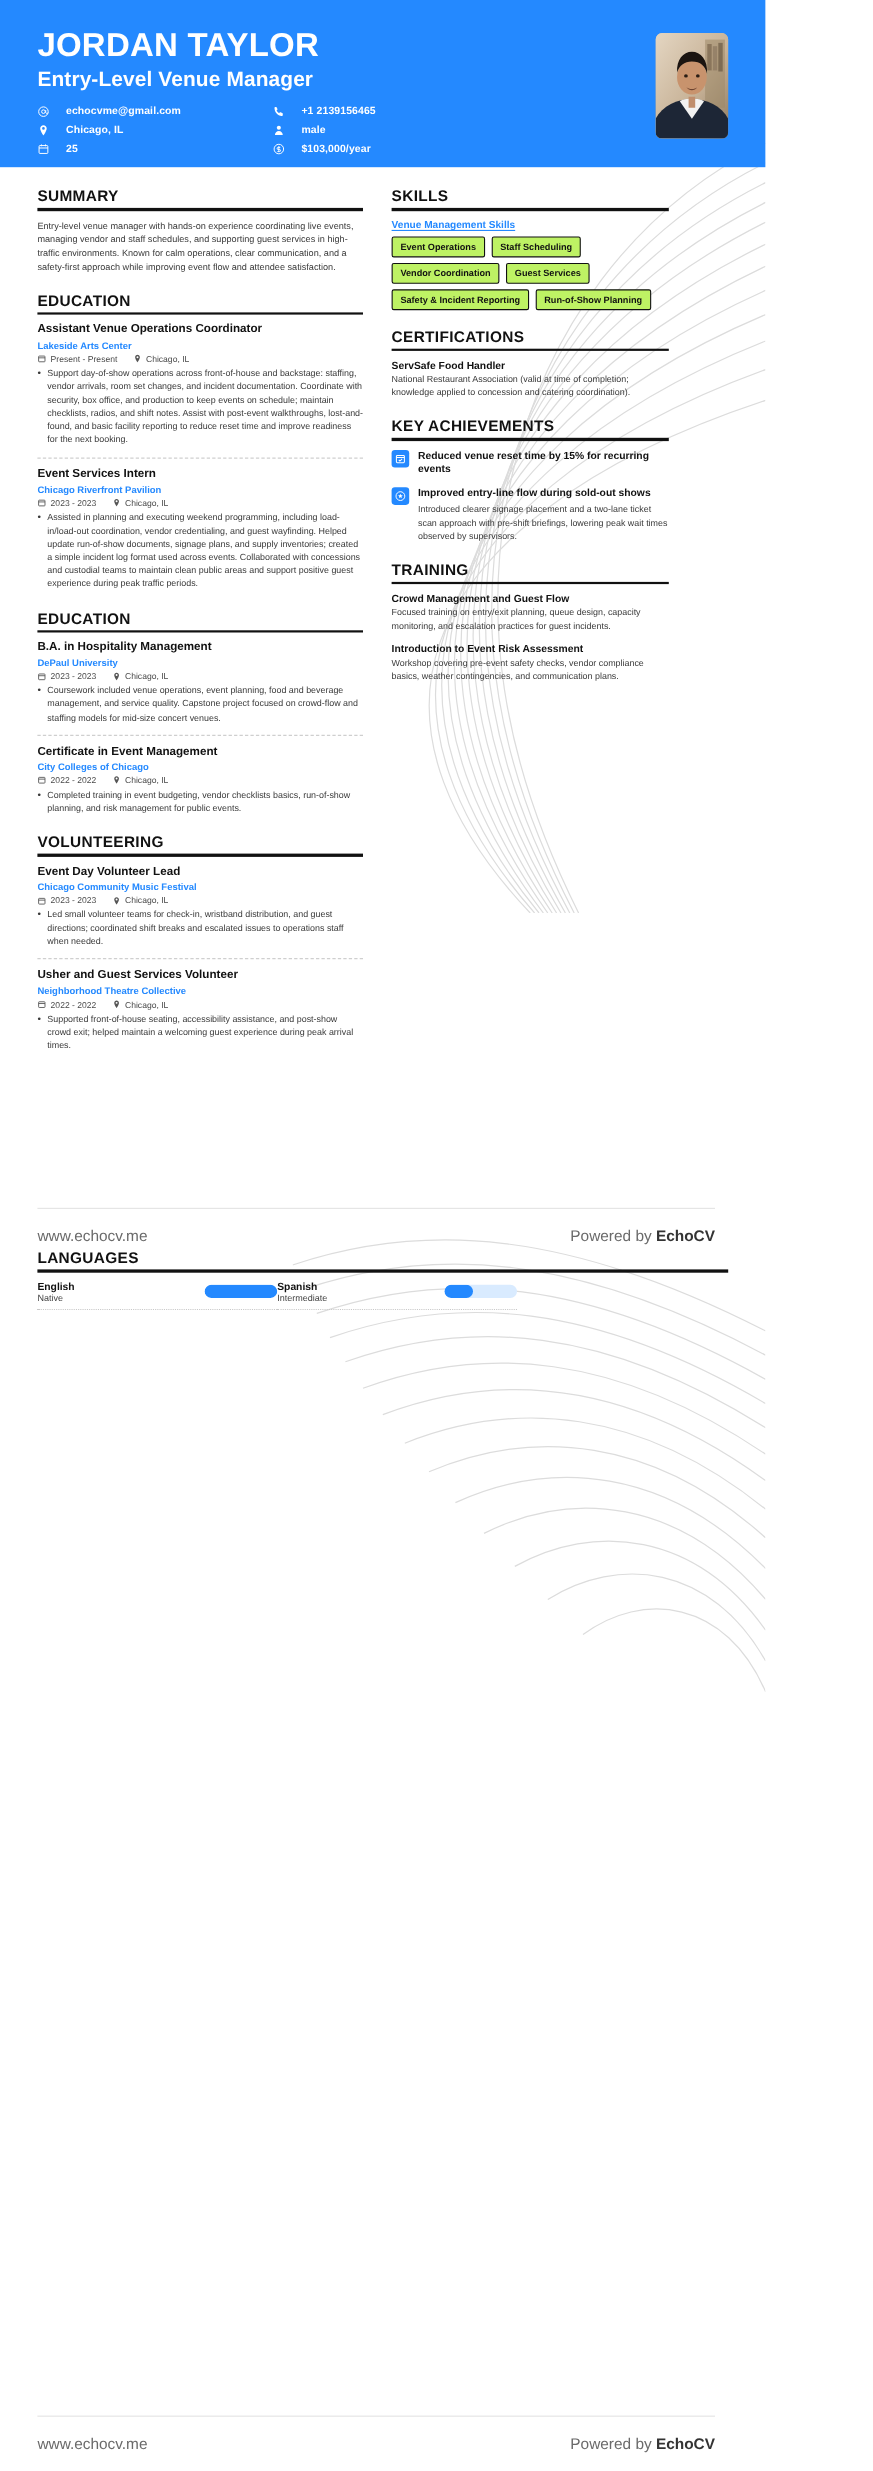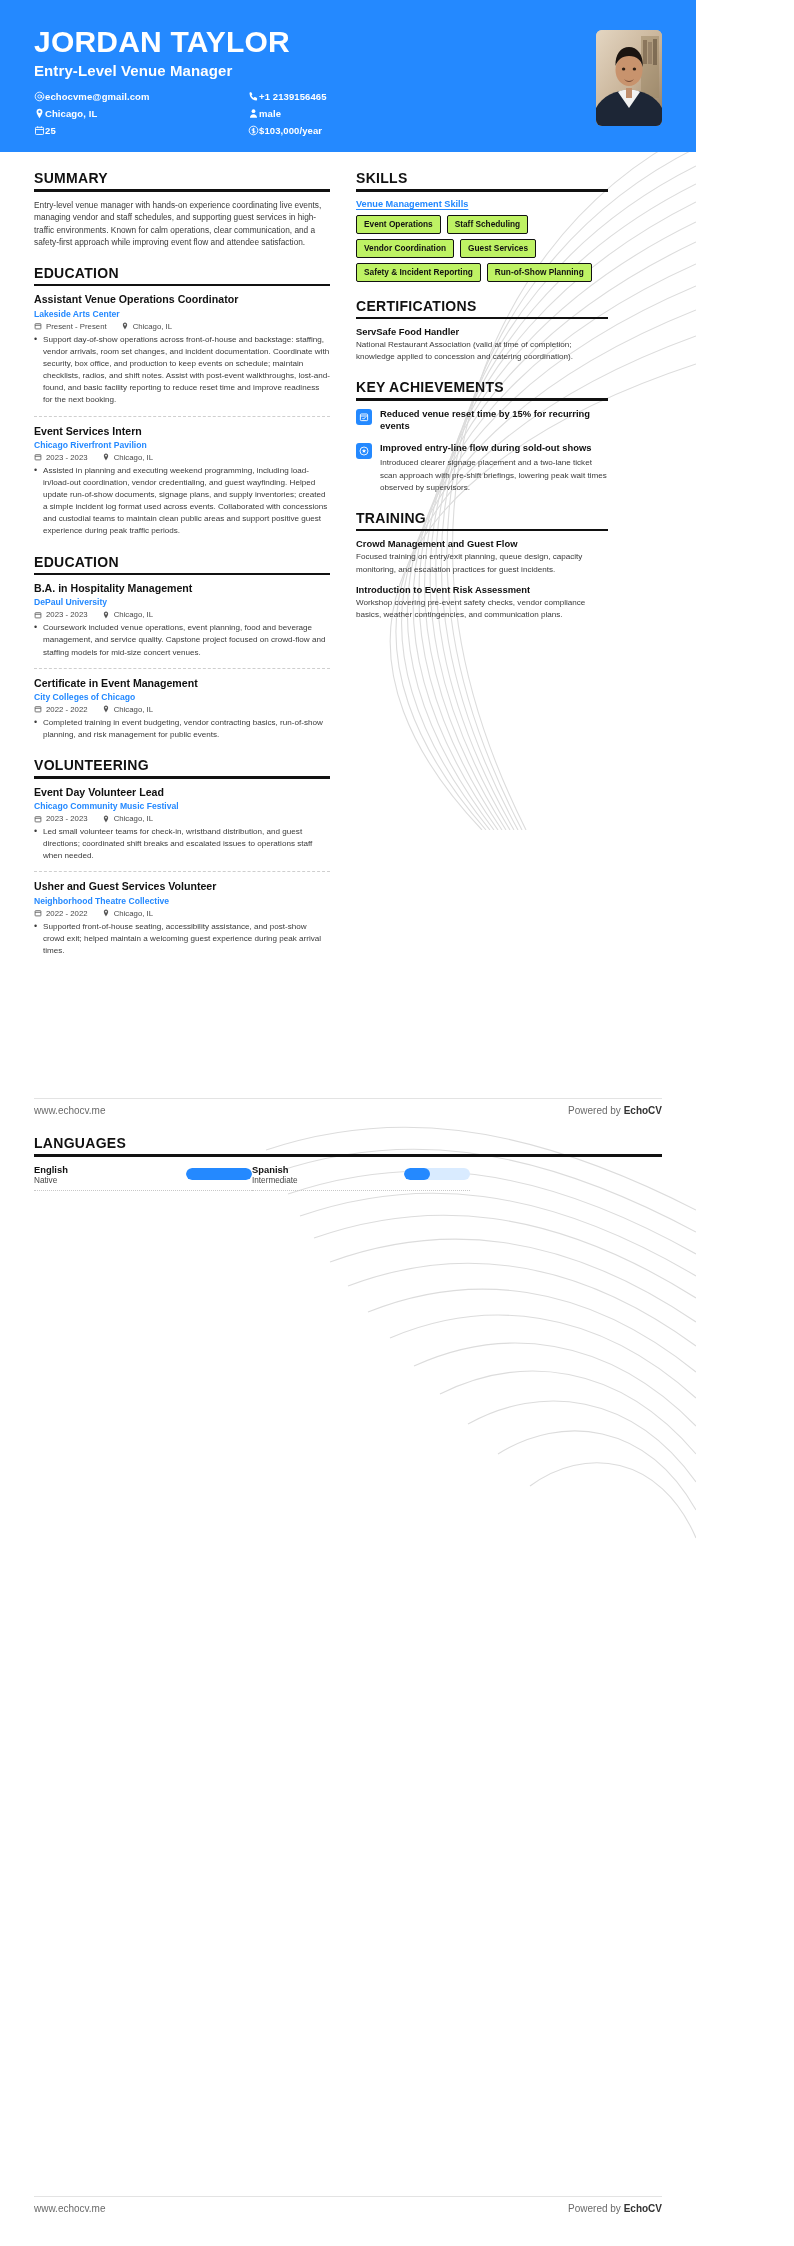--- a/index.html
+++ b/index.html
@@ -34,38 +34,38 @@
   }
   .hname {
     font-size: 30px;
     font-weight: 800;
     letter-spacing: 0.2px;
     color: #ffffff;
     line-height: 1.05;
     font-stretch: condensed;
   }
   .htitle {
-    font-size: 15px;
+    font-size: 19px;
     font-weight: 700;
     color: #ffffff;
     margin-top: 4px;
     letter-spacing: 0.1px;
   }
   .hcontacts {
     display: flex;
     margin-top: 12px;
     gap: 0px;
   }
   .hcol { display: flex; flex-direction: column; gap: 6px; }
   .hcol.c1 { width: 214px; }
   .hcol.c2 { width: 230px; }
   .hitem {
     display: flex;
     align-items: center;
-    gap: 0;
+    gap: 15px;
     color: #ffffff;
     font-size: 9.5px;
     font-weight: 700;
     letter-spacing: 0.1px;
   }
   .hitem .ic {
     width: 11px; height: 11px;
     display: inline-flex; align-items: center; justify-content: center;
     flex: 0 0 11px;
   }
@@ -171,24 +171,24 @@
   .ach-desc { font-size: 8.1px; line-height: 1.5; color: #3a3a3a; margin-top: 3px; }
 
   
   .tr { margin-bottom: 8px; }
   .tr-title { font-size: 9.4px; font-weight: 700; color: #111; }
   .tr-desc { font-size: 8.1px; line-height: 1.5; color: #3a3a3a; margin-top: 2px; }
 
   
   .footer {
     position: absolute;
-    left: 34px; right: 34px;
+    left: 34px; right: 46px;
     display: flex; align-items: center; justify-content: space-between;
-    font-size: 10px; color: #6a6a6a;
-    padding-top: 6px;
+    font-size: 14px; color: #6a6a6a;
+    padding-top: 16px;
     z-index: 4;
   }
   .footer .brand { font-weight: 400; }
   .footer .brand b { font-weight: 800; color: #333; }
   .footer-1 { top: 1098px; border-top: 1px solid #e3e3e3; }
   .footer-2 { top: 2196px; border-top: 1px solid #e3e3e3; }
 
   
   .page2 {
     position: absolute;
@@ -463,21 +463,21 @@
             <span class="m">
               <span class="ic">
                 <svg width="8" height="8" viewBox="0 0 16 16" fill="#555">
                     <path d="M8 1.2C5.6 1.2 3.7 3.1 3.7 5.5c0 3.2 4.3 9.3 4.3 9.3s4.3-6.1 4.3-9.3c0-2.4-1.9-4.3-4.3-4.3zm0 6a1.8 1.8 0 1 1 0-3.6 1.8 1.8 0 0 1 0 3.6z"></path>
                   </svg>
               </span>
               <span>Chicago, IL</span>
             </span>
           </div>
           <ul class="bullets">
-            <li>Completed training in event budgeting, vendor contracting basics, run-of-show planning, and risk management for public events.</li>
+            <li>Completed training in event budgeting, vendor checklists basics, run-of-show planning, and risk management for public events.</li>
           </ul>
         </div>
       </div>
 
       <div class="sec">
         <div class="sec-title">VOLUNTEERING</div>
         <div class="sec-rule"></div>
 
         <div class="entry">
           <div class="e-title">Event Day Volunteer Lead</div>

